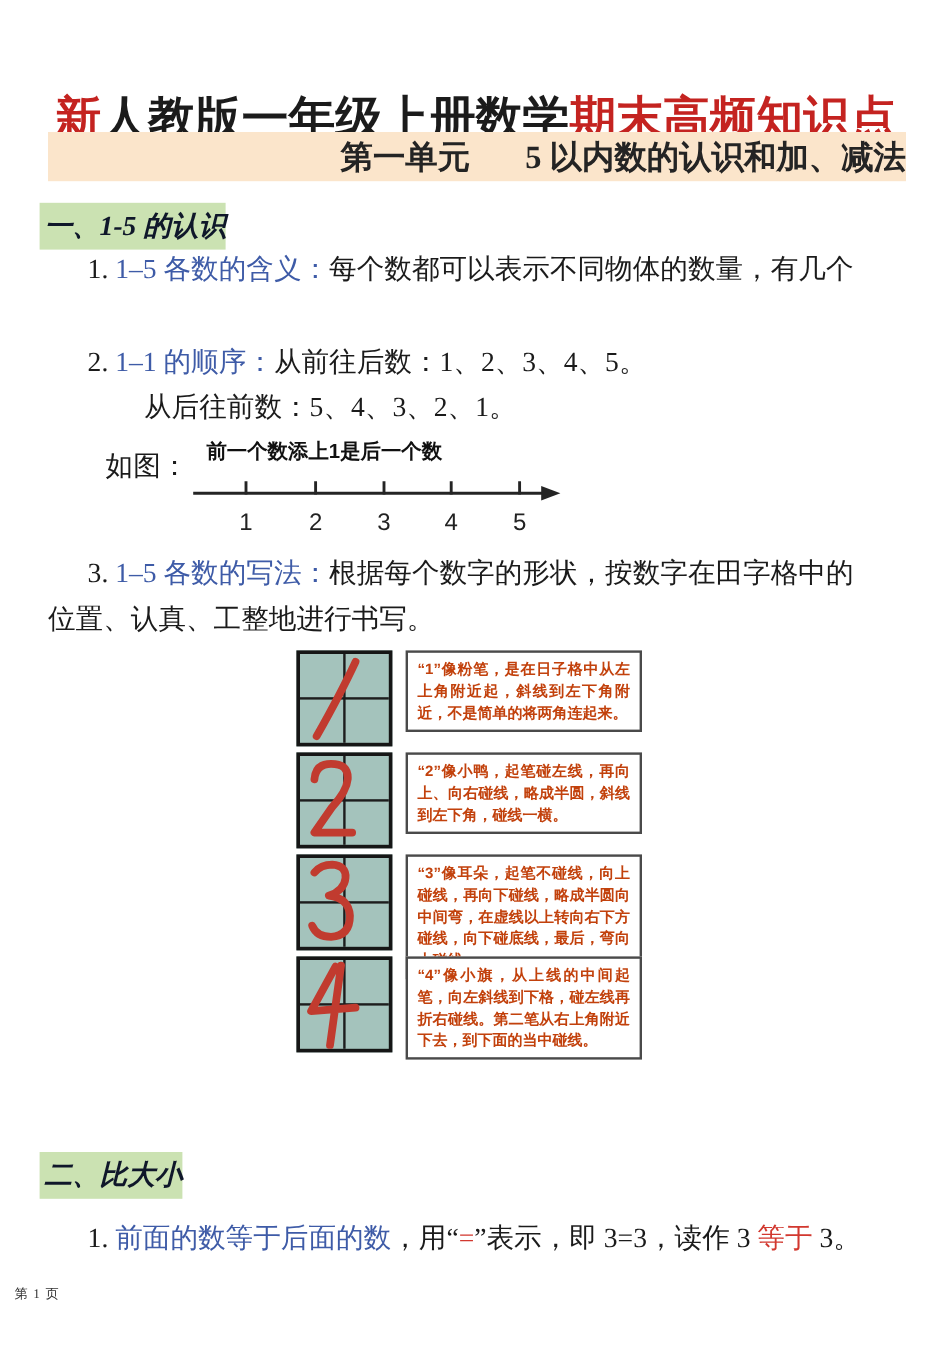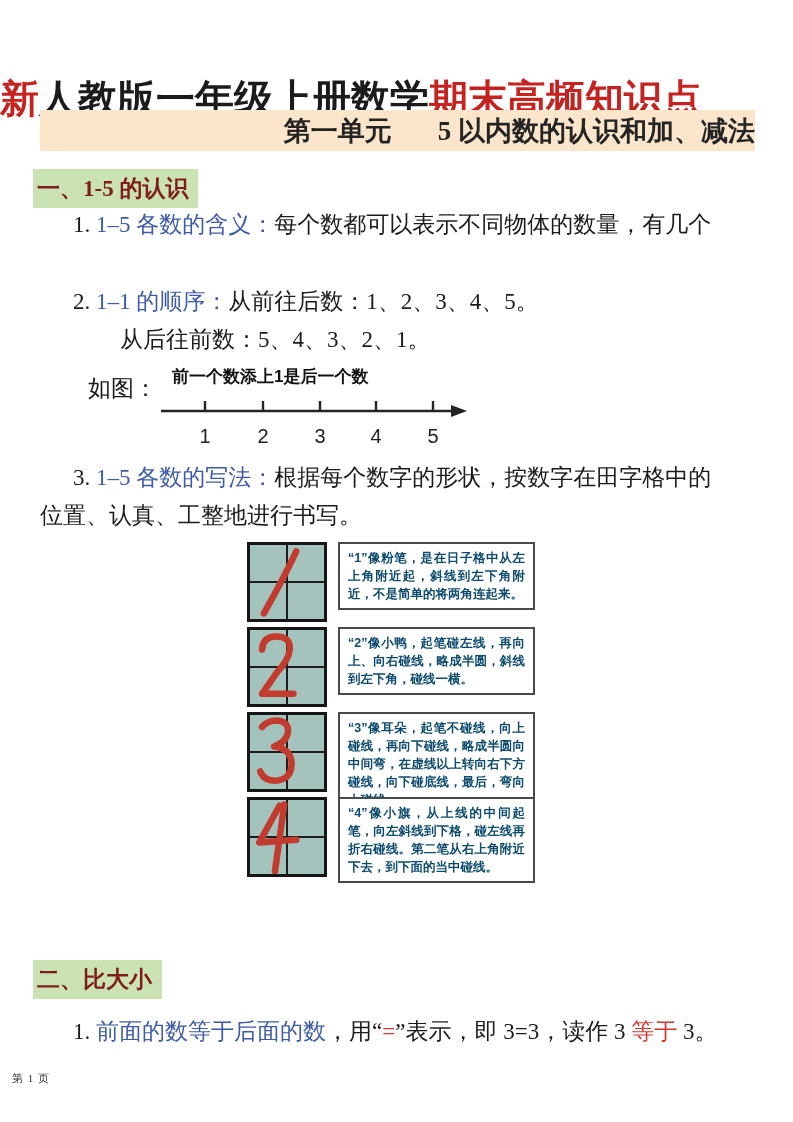--- a/index.html
+++ b/index.html
@@ -2,36 +2,36 @@
 <html><head>
 <meta charset="utf-8">
 <style>
   html,body{margin:0;padding:0;background:#ffffff;}
   .page{
     position:relative;width:793px;height:1122px;background:#ffffff;
     font-family:"Liberation Serif","DejaVu Serif",serif;color:#1b1b1b;overflow:hidden;
   }
   
   .title{
-    position:absolute;top:46px;left:0;width:100%;text-align:left;
+    position:absolute;top:46px;left:0;width:100%;text-align:center;
     font-size:39px;font-weight:bold;letter-spacing:0;white-space:nowrap;
   }
   .title .t-red{color:#c42320;}
   .title .t-red-u{color:#c42320;border-bottom:4px solid #c42320;padding-bottom:2px;}
   
   .banner{
     position:absolute;top:110px;left:40px;width:715px;height:41px;background:#fbe5cb;
     display:flex;align-items:center;justify-content:flex-end;
     font-size:27px;font-weight:bold;color:#242424;white-space:nowrap;
   }
   .banner .gap{display:inline-block;width:46px;}
   
   .h-green{
-    position:absolute;left:33px;background:#cbe2b2;color:#7f1d1d;
-    font-size:23px;font-weight:bold;padding:4px 10px 4px 4px;white-space:nowrap;
+    position:absolute;left:33px;background:#cbe2b2;color:#0f172a;
+    font-size:23px;font-weight:bold;padding:4px 0 4px 4px;white-space:nowrap;font-style:italic;
   }
   #h1{top:169px;}
   #h2{top:960px;}
   
   .para{position:absolute;left:40px;width:716px;font-size:23px;line-height:38px;color:#1b1b1b;}
   .indent{text-indent:33px;}
   .blue{color:#3e5ba7;margin-top:20px;}
   .red{color:#d2382f;}
   #p1{top:206px;}
   #p2{top:283px;}
@@ -60,21 +60,21 @@
     position:relative;width:80px;height:80px;box-sizing:border-box;
     background:#a4c3bc;border:3px solid #161616;flex:0 0 auto;
   }
   .tian::before{content:"";position:absolute;left:0;right:0;top:50%;height:2px;margin-top:-1px;background:#1d1d1d;}
   .tian::after{content:"";position:absolute;top:0;bottom:0;left:50%;width:2px;margin-left:-1px;background:#1d1d1d;}
   .tian svg{position:absolute;left:0;top:0;width:100%;height:100%;z-index:2;}
   .tian path{fill:none;stroke:#c13b2f;stroke-width:7;stroke-linecap:round;stroke-linejoin:round;}
   .card-box{
     width:197px;box-sizing:border-box;background:#ffffff;border:2px solid #4a4a4a;
     padding:5px 8px;font-family:"Liberation Sans","DejaVu Sans",sans-serif;
-    font-size:12.5px;font-weight:bold;line-height:18px;color:#0c4a6e;text-align:justify;
+    font-size:12.5px;font-weight:bold;line-height:18px;color:#c2410c;text-align:justify;
   }
   
   .footer{position:absolute;top:1071px;left:12px;width:100%;text-align:left;font-size:11px;color:#333;letter-spacing:1px;}
 </style>
 </head>
 <body>
 
 <div class="page">
 
   <h1 class="title"><span class="t-red">新</span><span>人教版一年级上册数学</span><span class="t-red-u">期末高频知识点</span></h1>

